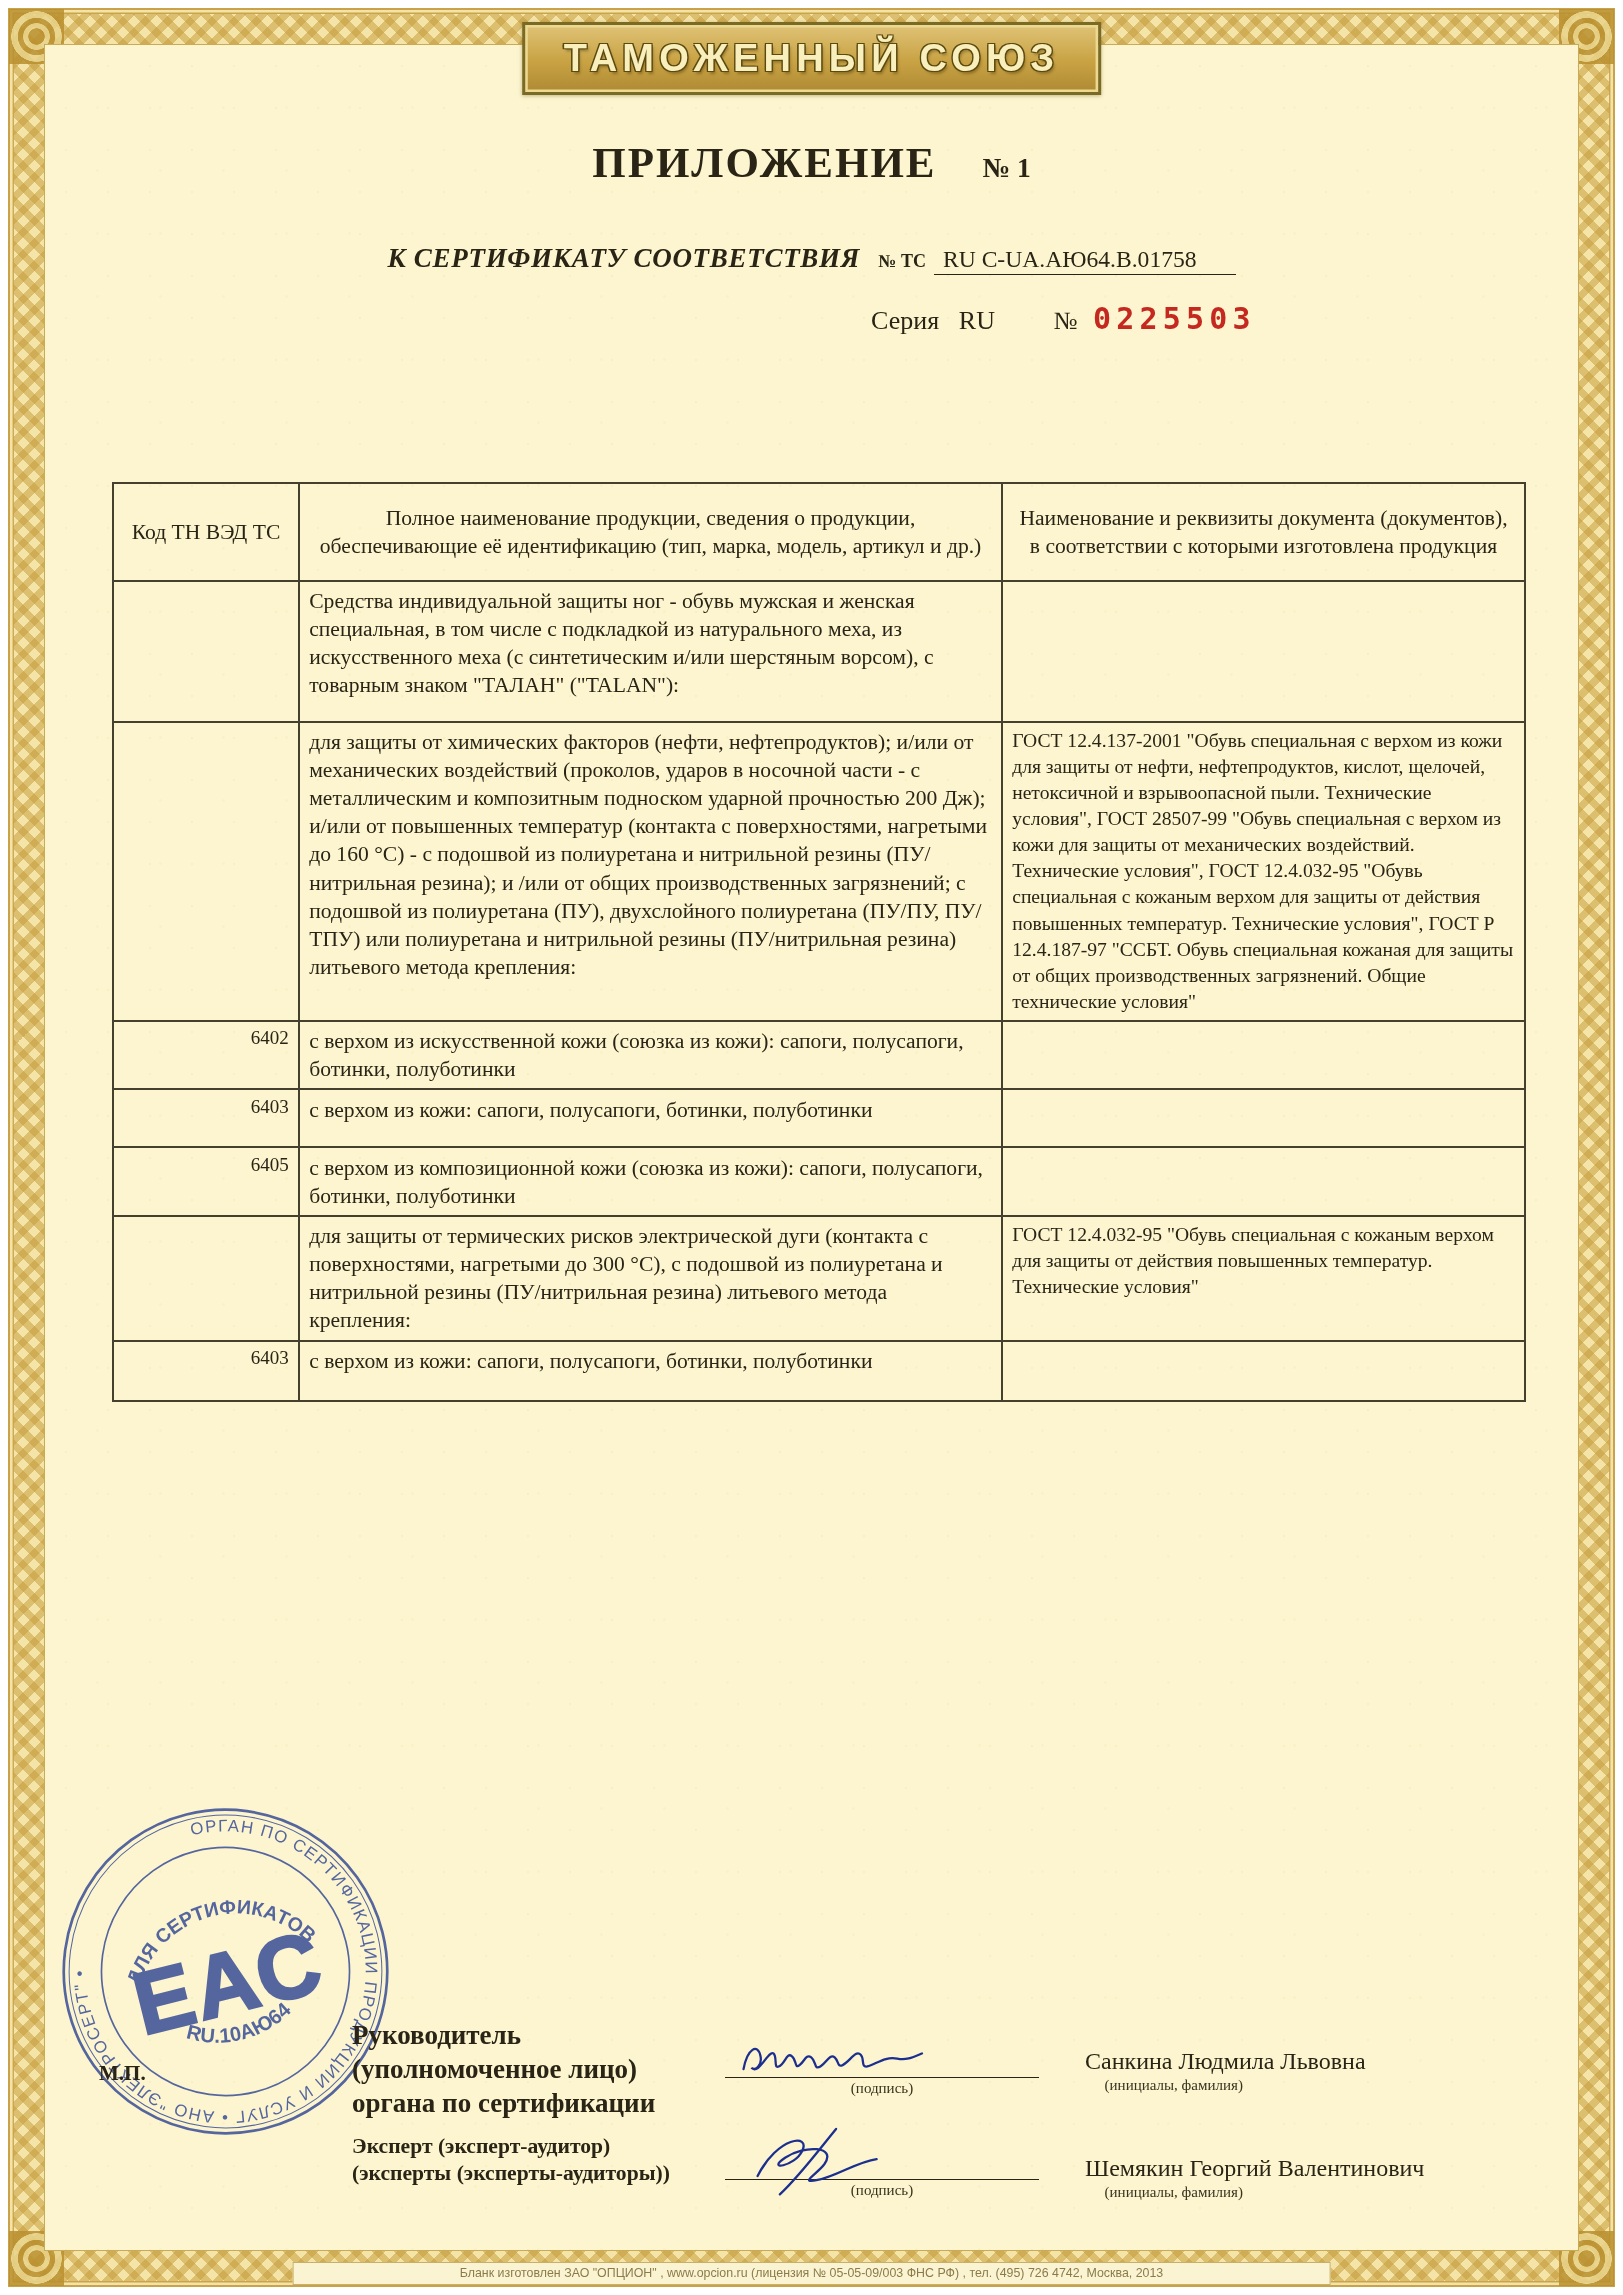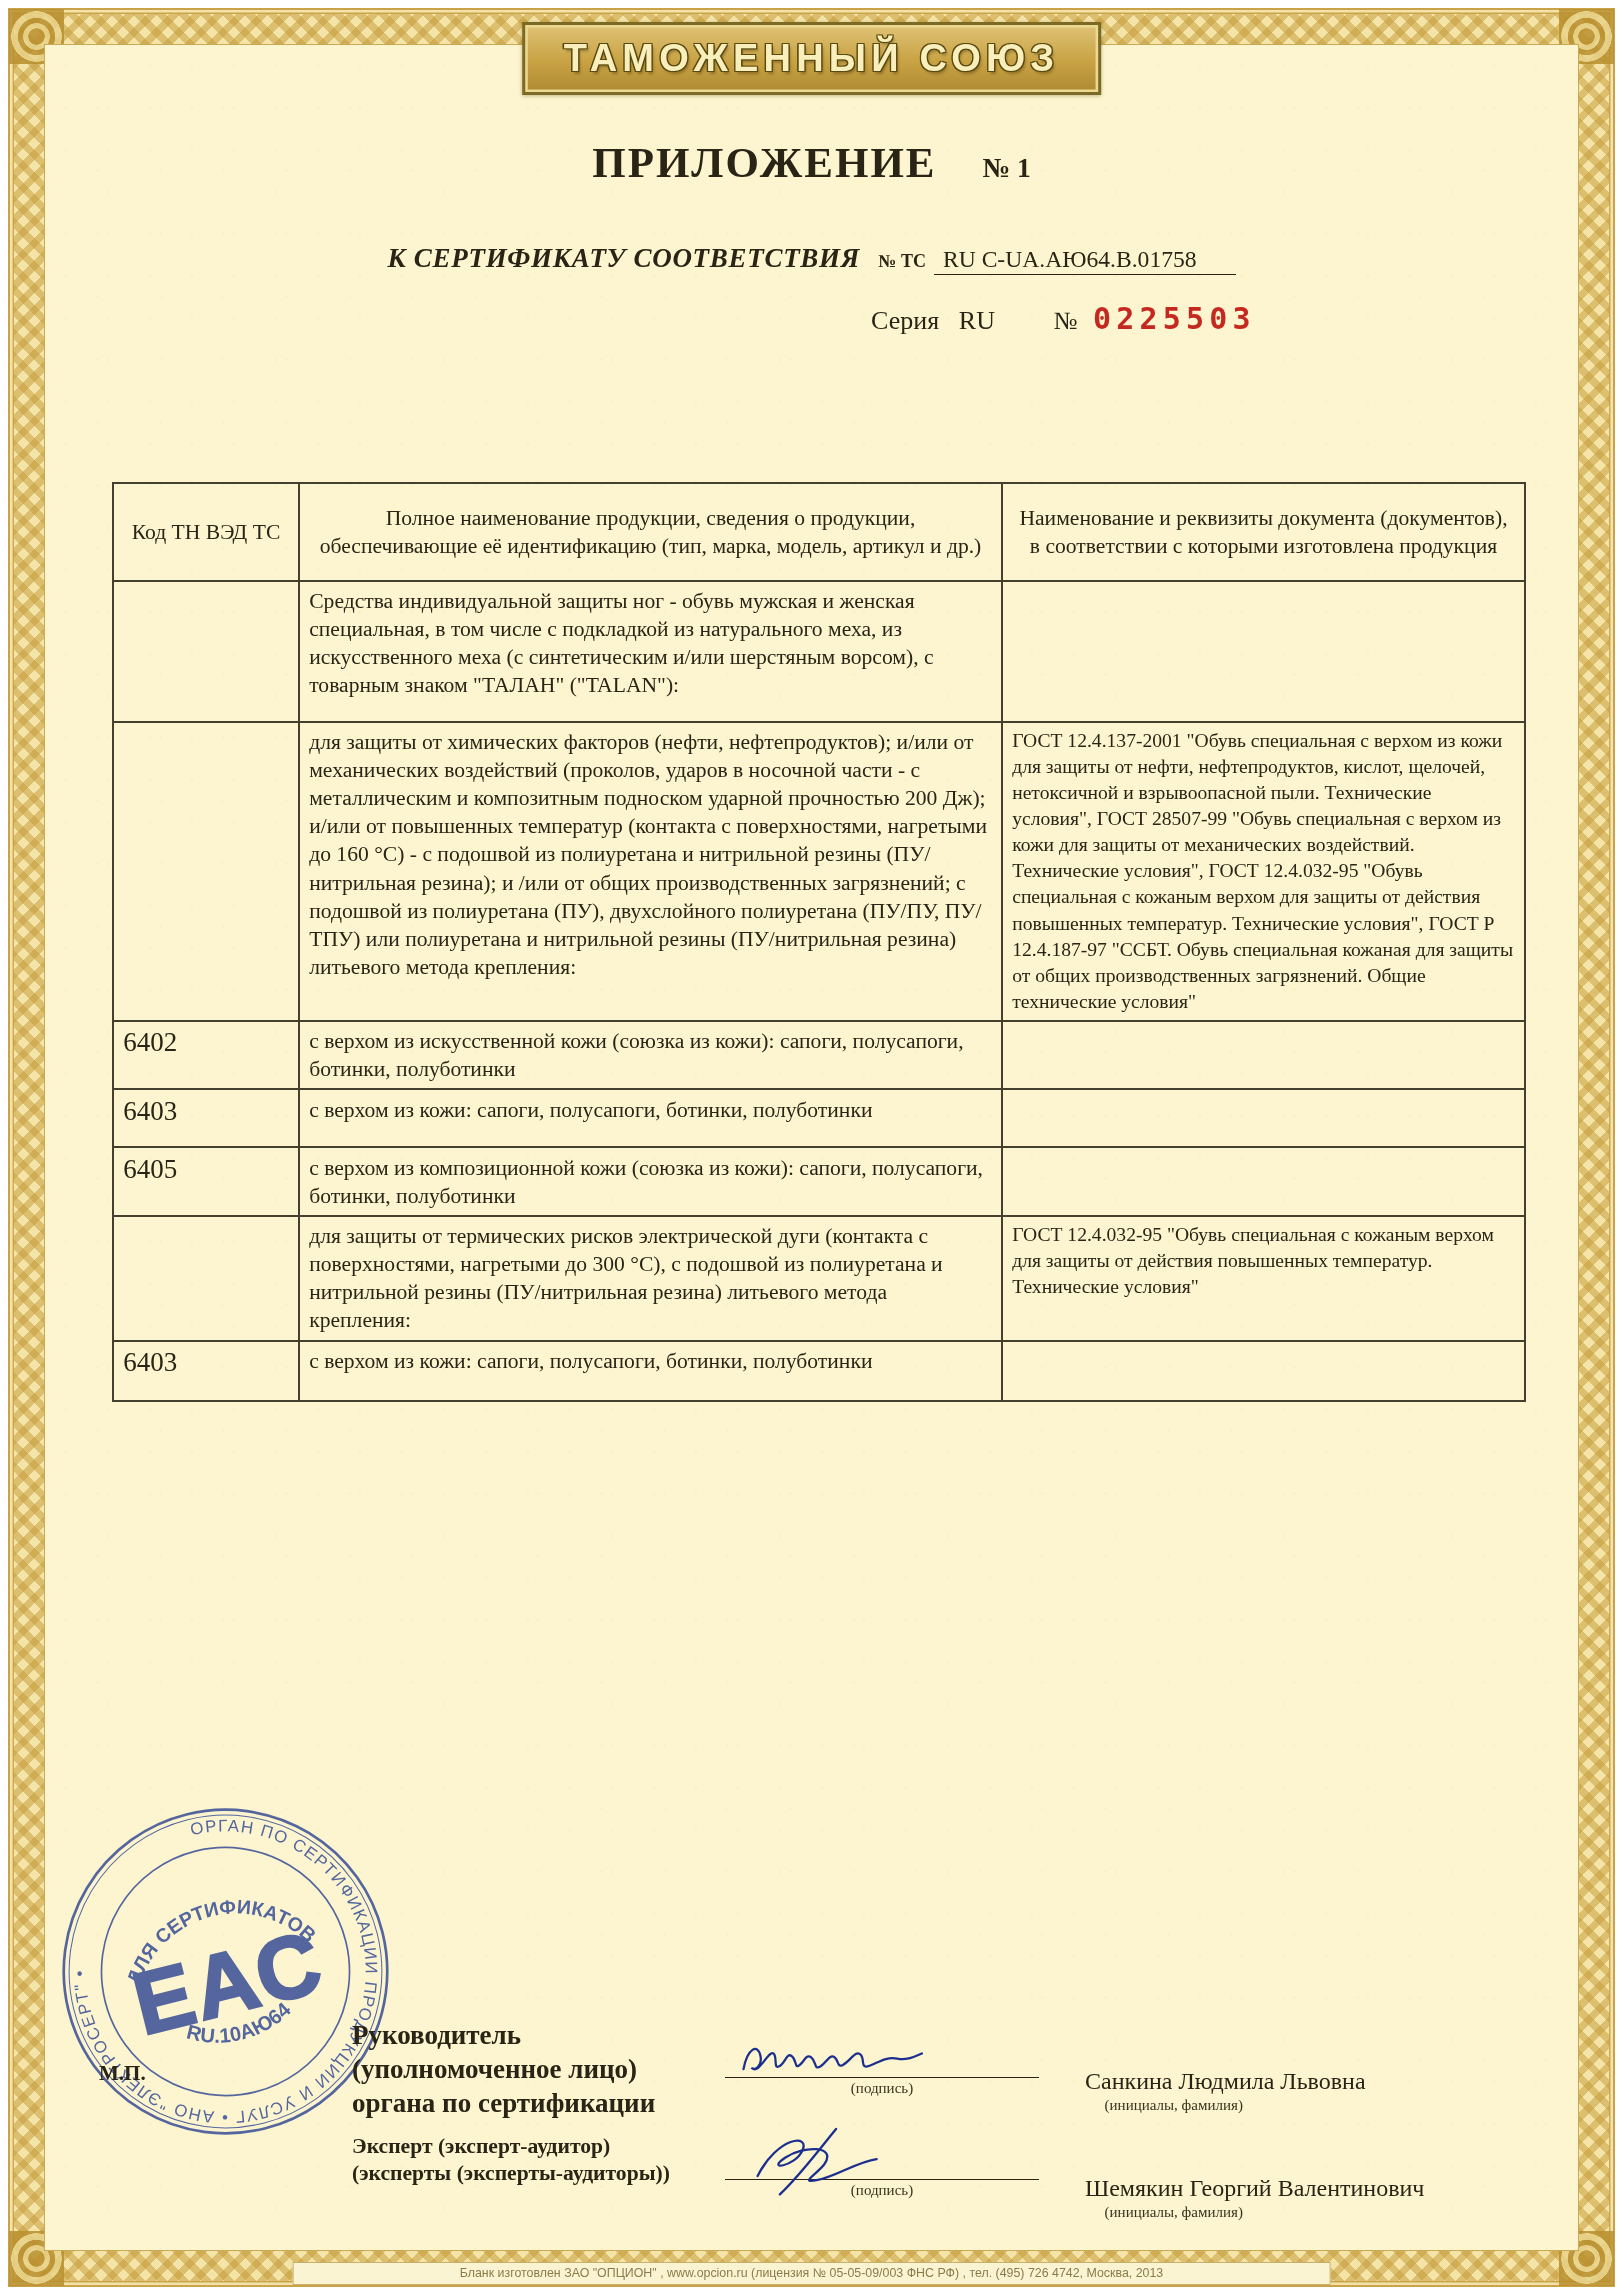--- a/index.html
+++ b/index.html
@@ -40,40 +40,40 @@
   .series-row{position:absolute;top:256px;width:100%;text-align:center;padding-left:504px;box-sizing:border-box;white-space:nowrap;}
   .series-label,.series-region{font-size:26px;margin-right:17px;}
   .no-sign{font-size:25px;margin:0 13px 0 39px;}
   .series-no{font-family:"DejaVu Sans Mono", monospace;font-size:30px;font-weight:bold;color:#c4281f;letter-spacing:5.2px;}
   .section-heading{position:absolute;top:387px;width:100%;text-align:center;
     font-family:"Liberation Sans", sans-serif;font-size:22px;letter-spacing:0.3px;color:#2e2818;}
   
   table.products{position:absolute;top:437px;left:67px;width:1413px;border-collapse:collapse;table-layout:fixed;}
   .products th,.products td{border:2px solid #45402e;vertical-align:top;padding:5.2px 9.2px;box-sizing:border-box;}
   .products th{font-size:21.6px;font-weight:normal;text-align:center;vertical-align:middle;height:98px;line-height:1.3;}
-  .products td.c{font-size:27px;}
+  .products td.c{font-size:19px;text-align:right;}
   .products td.n{font-size:21.6px;line-height:1.3;}
   .products td.d{font-size:19.6px;line-height:1.33;}
   .products tbody tr:nth-child(1) td{height:141px}
   .products tbody tr:nth-child(2) td{height:270px}
   .products tbody tr:nth-child(3) td{height:59px}
   .products tbody tr:nth-child(4) td{height:58px}
   .products tbody tr:nth-child(5) td{height:58px}
   .products tbody tr:nth-child(6) td{height:121px}
   .products tbody tr:nth-child(7) td{height:60px}
   
   .mp{position:absolute;left:54px;top:2016px;font-size:21px;font-weight:bold;}
   .role1{position:absolute;left:307px;top:1974px;width:340px;font-size:27px;font-weight:bold;line-height:1.25;}
   .role2{position:absolute;left:307px;top:2088px;width:353px;font-size:21.6px;font-weight:bold;line-height:1.25;}
   .sigbox{position:absolute;width:314px;}
   .sigbox .rule{border-bottom:1.3px solid #2a2416;height:55px;position:relative;}
   .sigbox svg{position:absolute;left:13px;bottom:-9.2px;}
   .caption{font-size:15px;text-align:center;margin-top:2px;color:#3a341f;}
   .namebox{position:absolute;width:419px;}
-  .namebox .nm{font-size:24px;margin-top:20px;}
+  .namebox .nm{font-size:24px;}
   .namebox .caption{text-align:left;padding-left:19.6px;}
   .sig1{left:680px;top:1977px;}
   .sig2{left:680px;top:2079px;}
   .name1{left:1040px;top:2003px;}
   .name2{left:1040px;top:2110px;}
   
   .stamp{position:absolute;left:11.8px;top:1758px;width:337px;height:337px;transform:rotate(-14deg);opacity:.8;}
   .stamp text{fill:#2c4394;font-family:"Liberation Sans", sans-serif;}
   
   .footer{position:absolute;bottom:10.5px;left:50%;transform:translateX(-50%);width:1021px;

